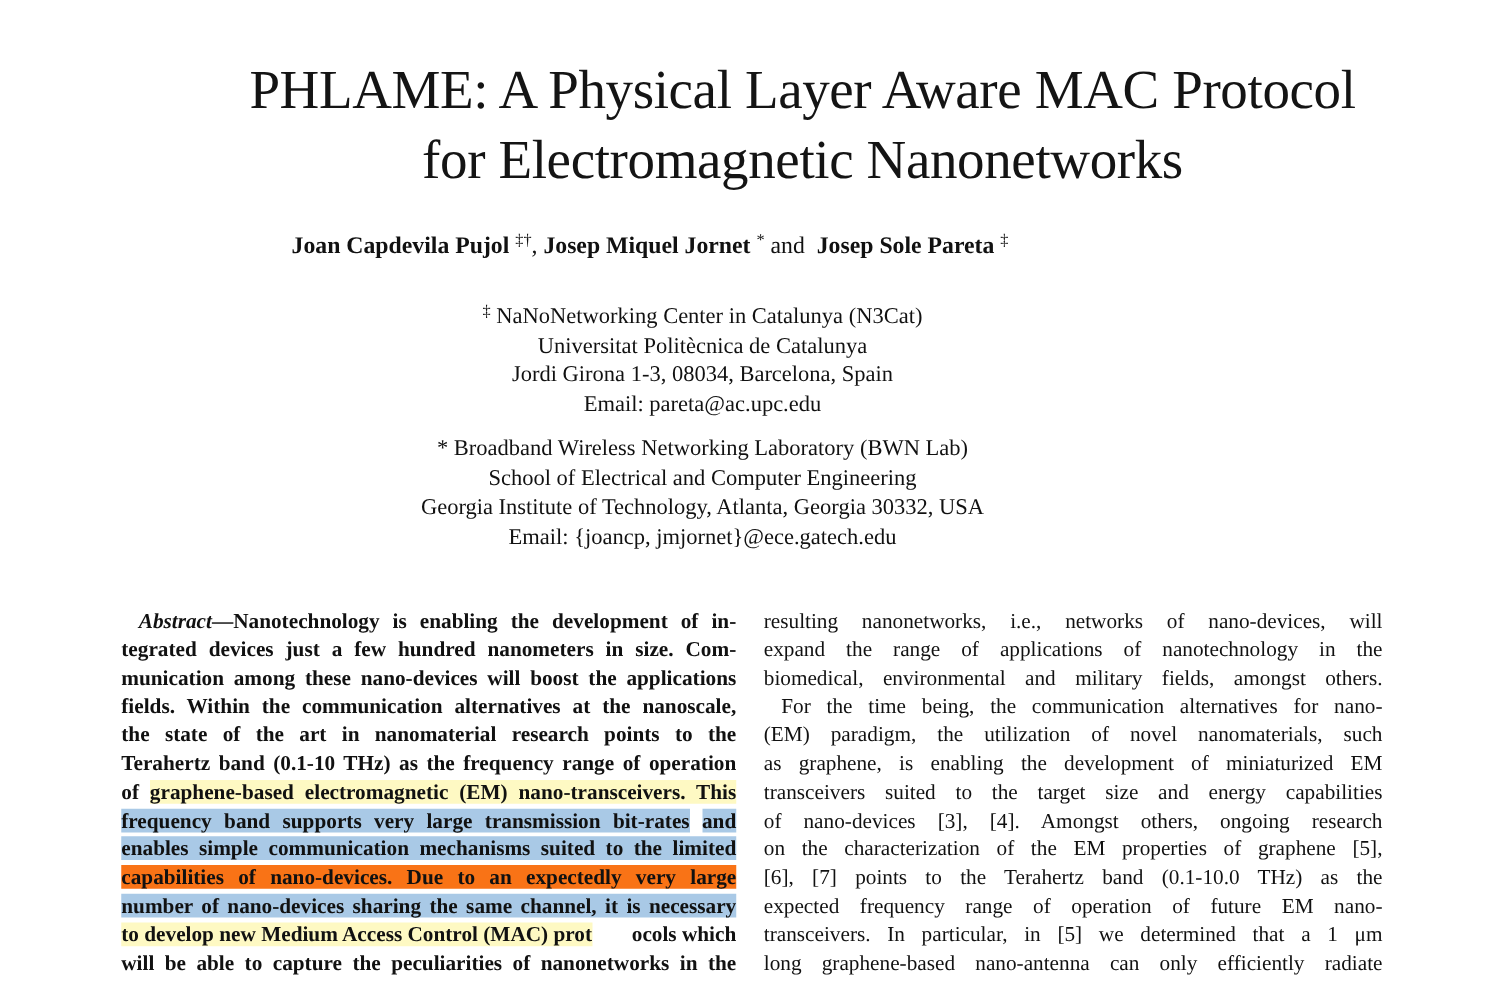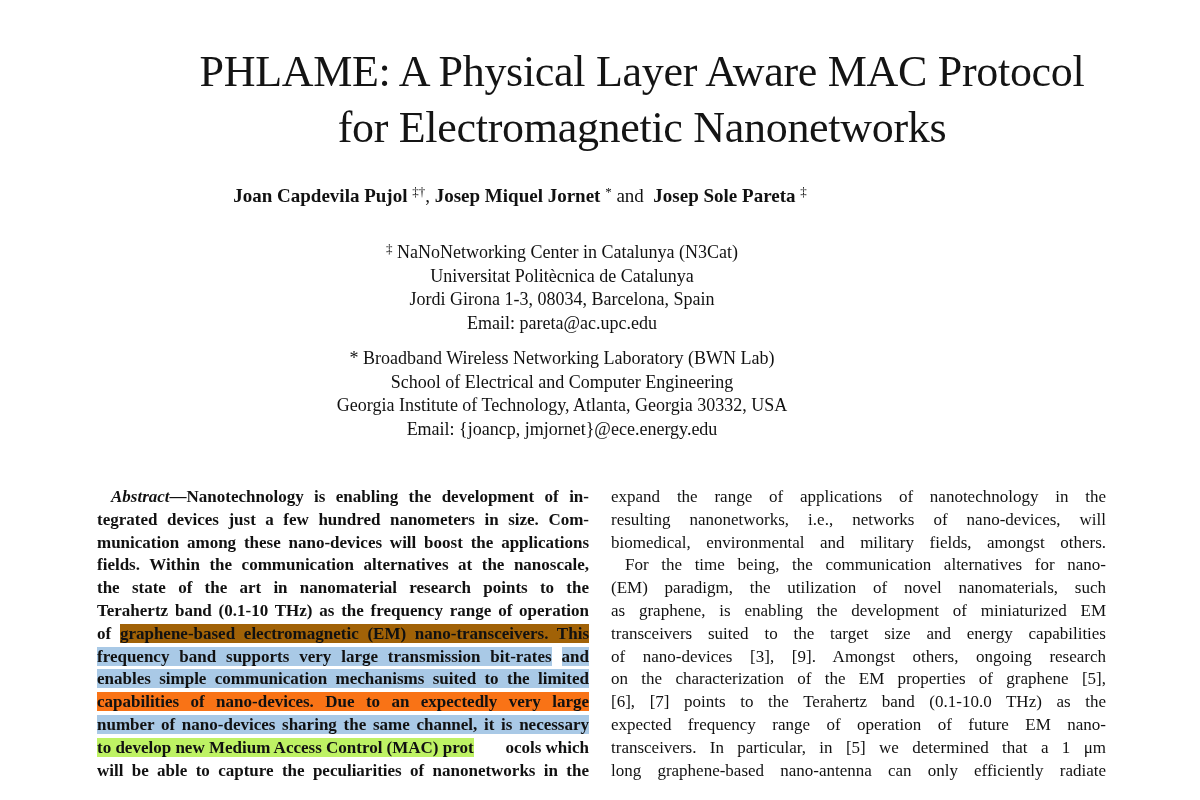--- a/index.html
+++ b/index.html
@@ -66,47 +66,47 @@
   <span class="line"><sup>‡</sup> <span>NaNoNetworking Center in Catalunya (N3Cat)</span></span>
   <span class="line">Universitat Politècnica de Catalunya</span>
   <span class="line">Jordi Girona 1-3, 08034, Barcelona, Spain</span>
   <span class="line">Email: pareta@ac.upc.edu</span>
 </div>
 
 <div class="affil affil2">
   <span class="line"><span>*</span> <span>Broadband Wireless Networking Laboratory (BWN Lab)</span></span>
   <span class="line">School of Electrical and Computer Engineering</span>
   <span class="line">Georgia Institute of Technology, Atlanta, Georgia 30332, USA</span>
-  <span class="line">Email: {joancp, jmjornet}@ece.energy.edu</span>
+  <span class="line">Email: {joancp, jmjornet}@ece.gatech.edu</span>
 </div>
 
 <div class="col col-left">
   <span class="ln indent"><span class="abs-label">Abstract</span><span>—</span><span>Nanotechnology is enabling the development of in-</span></span>
   <span class="ln">tegrated devices just a few hundred nanometers in size. Com-</span>
   <span class="ln">munication among these nano-devices will boost the applications</span>
   <span class="ln">fields. Within the communication alternatives at the nanoscale,</span>
   <span class="ln">the state of the art in nanomaterial research points to the</span>
   <span class="ln">Terahertz band (0.1-10 THz) as the frequency range of operation</span>
-  <span class="ln"><span>of </span><span class="hl" style="background: #a16207;">graphene-based electromagnetic (EM) nano-transceivers. This</span></span>
+  <span class="ln"><span>of </span><span class="hl" style="background: #fef9c3;">graphene-based electromagnetic (EM) nano-transceivers. This</span></span>
   <span class="ln"><span class="hl" style="background: rgb(169, 201, 230);">frequency band supports very large transmission bit-rates</span> <span class="hl" style="background: rgb(169, 201, 230);">and</span></span>
   <span class="ln"><span class="hl" style="background: rgb(169, 201, 230);">enables simple communication mechanisms suited to the limited</span></span>
   <span class="ln"><span class="hl" style="background: #f97316;">capabilities of nano-devices. Due to an expectedly very large</span></span>
   <span class="ln"><span class="hl" style="background: rgb(169, 201, 230);">number of nano-devices sharing the same channel, it is necessary</span></span>
-  <span class="ln" style="text-align-last:left"><span class="hl" style="background: #bef264;">to develop new Medium Access Control (MAC) prot</span><span style="float:right">ocols which</span></span>
+  <span class="ln" style="text-align-last:left"><span class="hl" style="background: #fef9c3;">to develop new Medium Access Control (MAC) prot</span><span style="float:right">ocols which</span></span>
   <span class="ln">will be able to capture the peculiarities of nanonetworks in the</span>
 
 </div>
 
 <div class="col col-right">
+  <span class="ln">resulting nanonetworks, i.e., networks of nano-devices, will</span>
   <span class="ln">expand the range of applications of nanotechnology in the</span>
-  <span class="ln">resulting nanonetworks, i.e., networks of nano-devices, will</span>
   <span class="ln">biomedical, environmental and military fields, amongst others.</span>
   <span class="ln indent">For the time being, the communication alternatives for nano-</span>
   <span class="ln">(EM) paradigm, the utilization of novel nanomaterials, such</span>
   <span class="ln">as graphene, is enabling the development of miniaturized EM</span>
   <span class="ln">transceivers suited to the target size and energy capabilities</span>
-  <span class="ln">of nano-devices [3], [9]. Amongst others, ongoing research</span>
+  <span class="ln">of nano-devices [3], [4]. Amongst others, ongoing research</span>
   <span class="ln">on the characterization of the EM properties of graphene [5],</span>
   <span class="ln">[6], [7] points to the Terahertz band (0.1-10.0 THz) as the</span>
   <span class="ln">expected frequency range of operation of future EM nano-</span>
   <span class="ln">transceivers. In particular, in [5] we determined that a 1 μm</span>
   <span class="ln">long graphene-based nano-antenna can only efficiently radiate</span>
 </div>
 
 </body></html>

